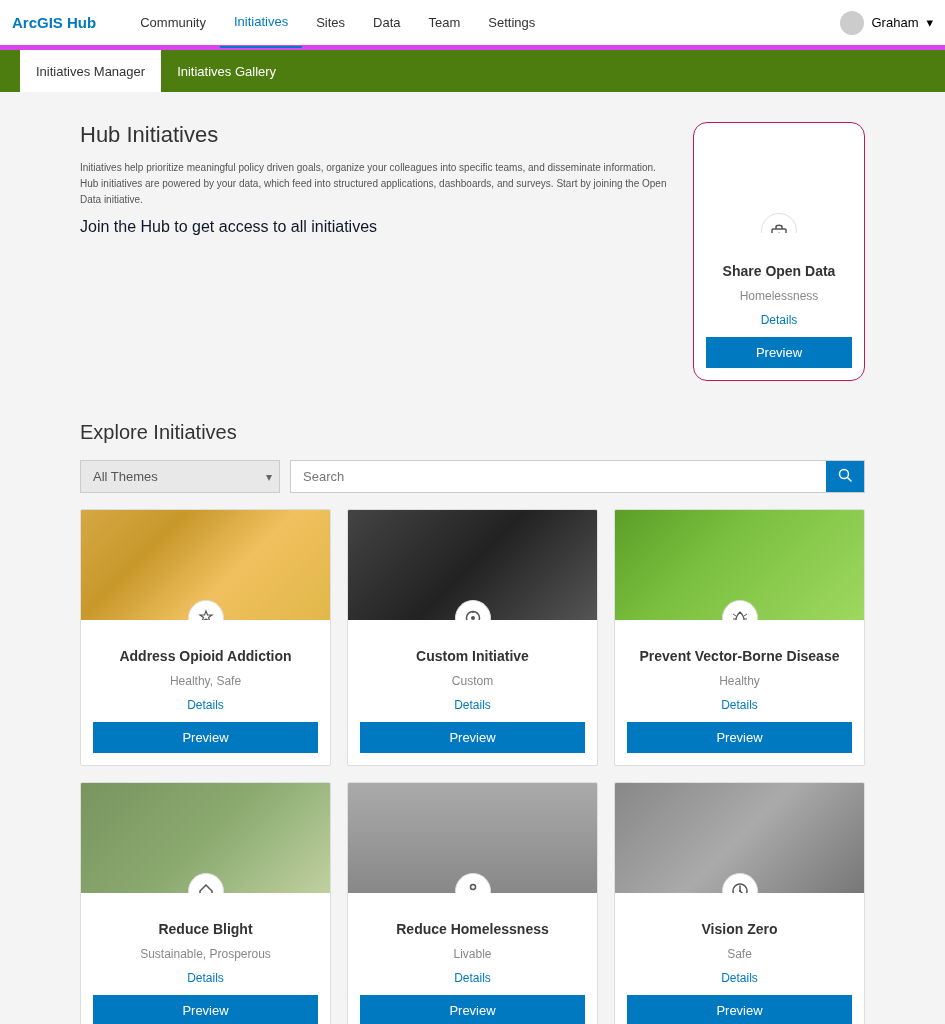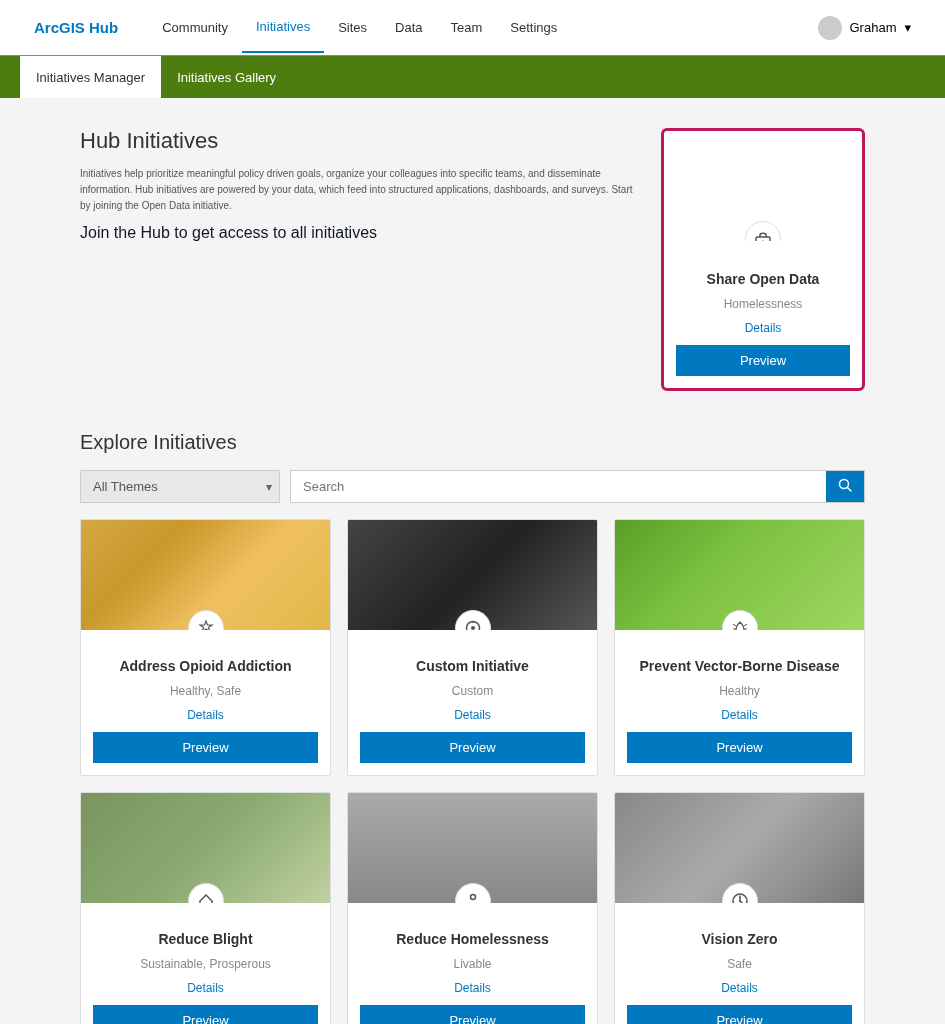--- a/index.html
+++ b/index.html
@@ -1,19 +1,19 @@
 <!DOCTYPE html>
 <html><head>
   <meta charset="utf-8">
   <style>
     * { box-sizing: border-box; margin: 0; padding: 0; }
     body { font-family: Arial, sans-serif; background: #f4f4f4; font-size: 14px; color: #333; }
 
     
-    .top-nav { background: #fff; border-bottom: 1px solid #d946ef; display: flex; align-items: center; padding: 0 34px; height: 56px; }
+    .top-nav { background: #fff; border-bottom: 5px solid #d946ef; display: flex; align-items: center; padding: 0 12px; height: 50px; }
     .nav-brand { font-size: 15px; font-weight: bold; color: #333; margin-right: 30px; }
     .nav-brand span { color: #0079c1; }
     .nav-links { display: flex; align-items: center; gap: 0; }
     .nav-link { padding: 0 14px; height: 50px; display: flex; align-items: center; color: #333; text-decoration: none; font-size: 13px; }
     .nav-link.active { color: #0079c1; border-bottom: 2px solid #0079c1; }
     .nav-right { margin-left: auto; display: flex; align-items: center; gap: 8px; font-size: 13px; color: #000000; }
     .avatar-circle { width: 24px; height: 24px; background: #ccc; border-radius: 50%; display: inline-block; }
 
     
     .sub-nav { background: #4d7c0f; display: flex; padding: 0 20px; height: 42px; align-items: center; gap: 0; }
@@ -24,21 +24,21 @@
     .main-content { background: #f4f4f4; padding: 30px 80px; }
 
     
     .hub-section { display: flex; gap: 26px; margin-bottom: 40px; }
     .hub-text { flex: 1; }
     .hub-text h1 { font-size: 22px; font-weight: normal; margin-bottom: 12px; color: #333; }
     .hub-text p { font-size: 10px; color: #555; line-height: 1.6; margin-bottom: 10px; }
     .hub-text a { color: #0f172a; text-decoration: none; font-size: 16px; }
 
     
-    .featured-card { width: 204px; background: #fff; border: 3px solid #be185d; border-radius: 6px; overflow: hidden; flex-shrink: 0; }
+    .featured-card { width: 172px; background: #fff; border: 1px solid #be185d; border-radius: 14px; overflow: hidden; flex-shrink: 0; }
     .featured-card-body { padding: 30px 12px 12px; text-align: center; }
     .featured-card-title { font-size: 14px; font-weight: bold; margin-bottom: 10px; }
     .featured-card-subtitle { font-size: 12px; color: #888; margin-bottom: 10px; }
     .featured-card-details { color: #0079c1; font-size: 12px; margin-bottom: 10px; cursor: pointer; }
     .featured-card-preview { background: #0079c1; color: #fff; border: none; width: 100%; padding: 8px; cursor: pointer; font-size: 13px; }
 
     
     .explore-section { }
     .explore-title { font-size: 20px; font-weight: normal; margin-bottom: 16px; color: #333; }
     .explore-controls { display: flex; gap: 10px; margin-bottom: 16px; }

